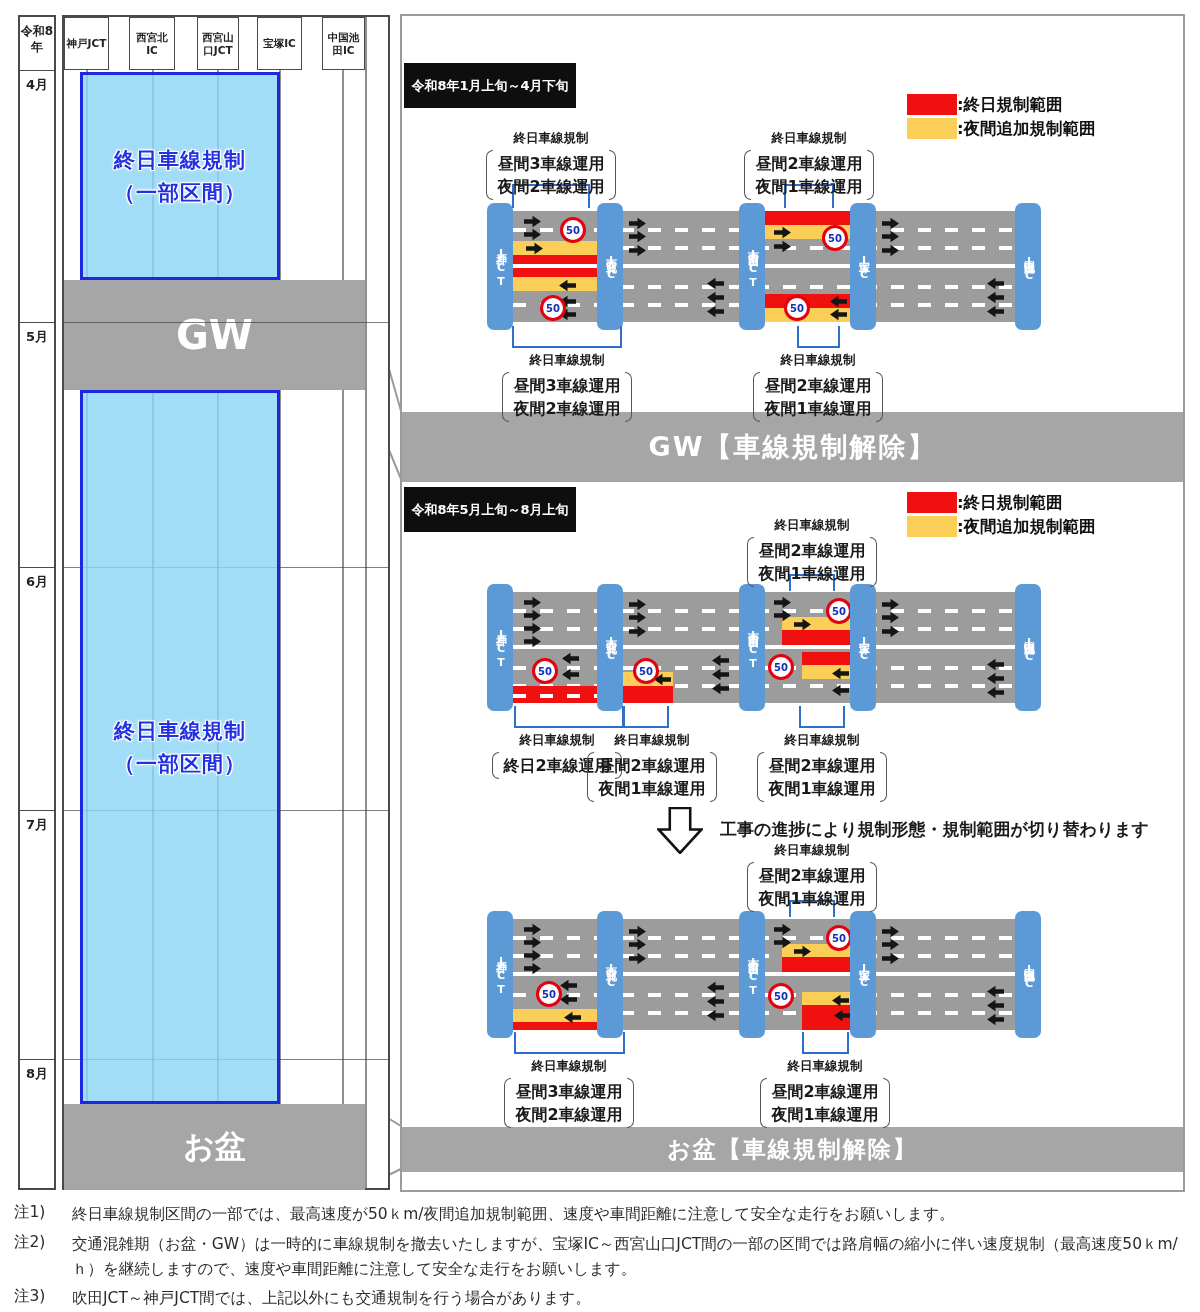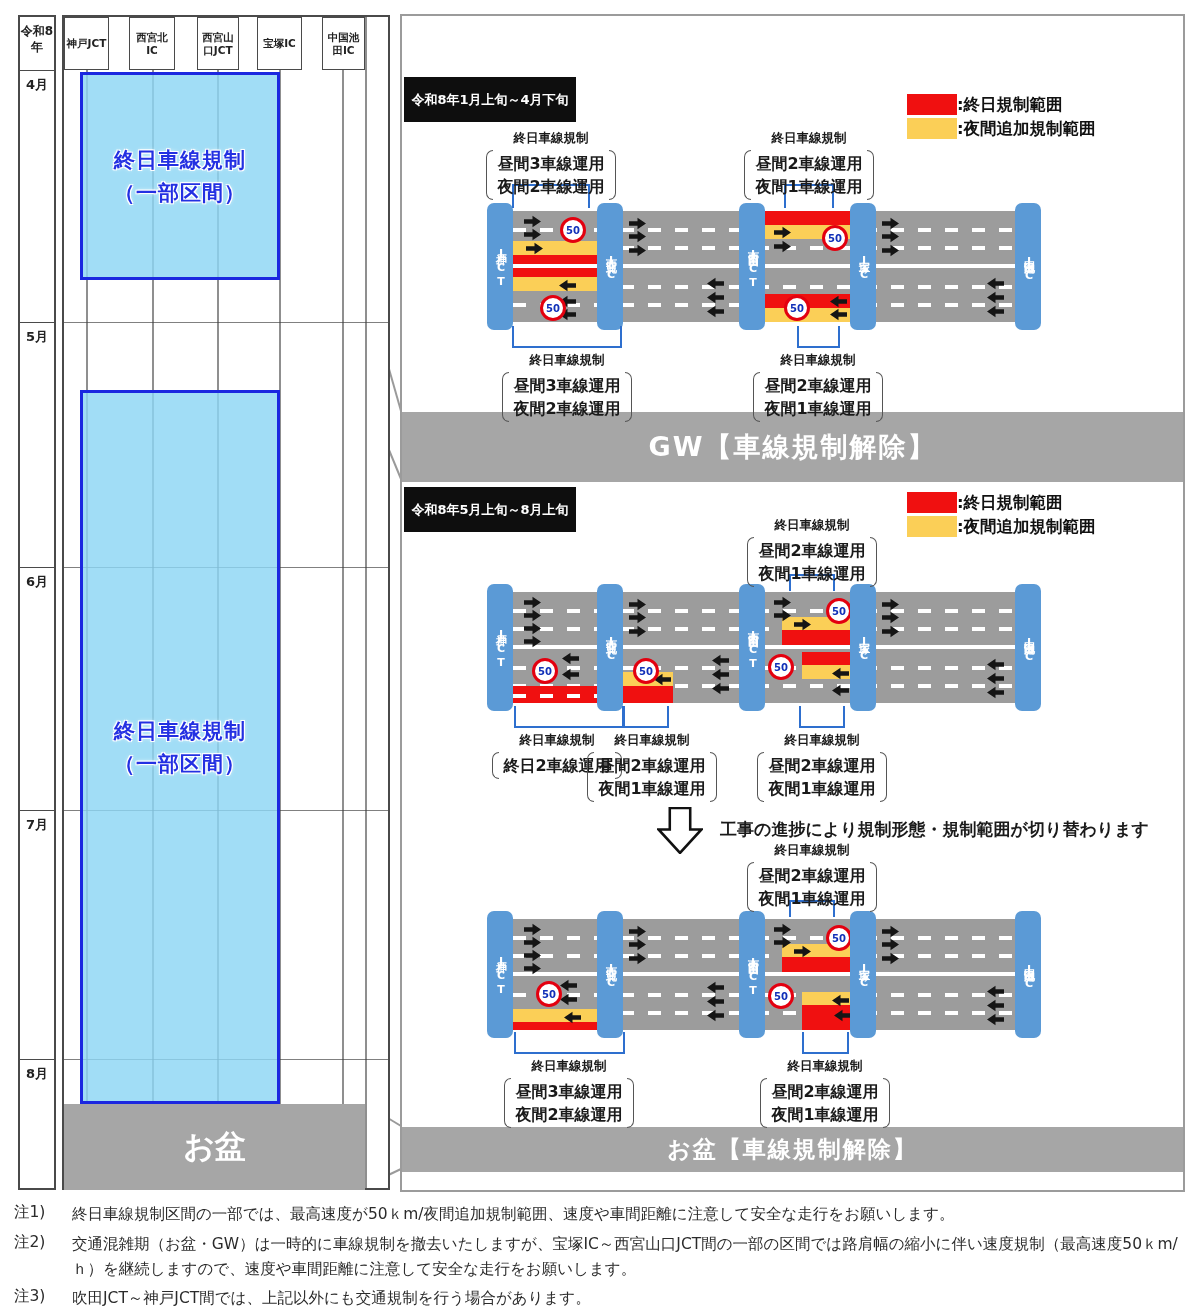--- a/index.html
+++ b/index.html
@@ -115,20 +115,23 @@
   </div>
 
   <div class="tl-body">
     <div class="vline" style="left:22px"></div>
     <div class="vline" style="left:88px"></div>
     <div class="vline" style="left:153px"></div>
     <div class="vline" style="left:215px"></div>
     <div class="vline" style="left:278px"></div>
     <div class="vline" style="left:301px"></div>
 
+    <div class="tband" style="top:263px;height:110px;font-size:40px;">
+      <span>GW</span>
+    </div>
     <div class="tband" style="top:1087px;height:86px;font-size:31px;">
       <span>お盆</span>
     </div>
 
     <div class="hline" style="top:305px"></div>
     <div class="hline" style="top:550px"></div>
     <div class="hline" style="top:793px"></div>
     <div class="hline" style="top:1042px"></div>
 
     <div class="bluebox" style="top:55px;height:208px;">
@@ -142,21 +145,21 @@
 
     <div class="stbox" style="left:0;width:45px">神戸JCT</div>
     <div class="stbox" style="left:65px;width:46px">西宮北IC</div>
     <div class="stbox" style="left:133px;width:42px">西宮山口JCT</div>
     <div class="stbox" style="left:193px;width:45px">宝塚IC</div>
     <div class="stbox" style="left:258px;width:43px">中国池田IC</div>
   </div>
 
   <div class="panel" id="panel">
 
-    <div class="period-box" style="top:61px">令和8年1月上旬～4月下旬</div>
+    <div class="period-box" style="top:47px">令和8年1月上旬～4月下旬</div>
     <div class="period-box" style="top:471px">令和8年5月上旬～8月上旬</div>
 
     <div class="legend" style="top:78px">
       <div class="leg-row">
         <span class="leg-swatch" style="background:#f01010"></span>
         <span class="leg-label">:終日規制範囲</span>
       </div>
       <div class="leg-row">
         <span class="leg-swatch" style="background:#fbcf57"></span>
         <span class="leg-label">:夜間追加規制範囲</span>

